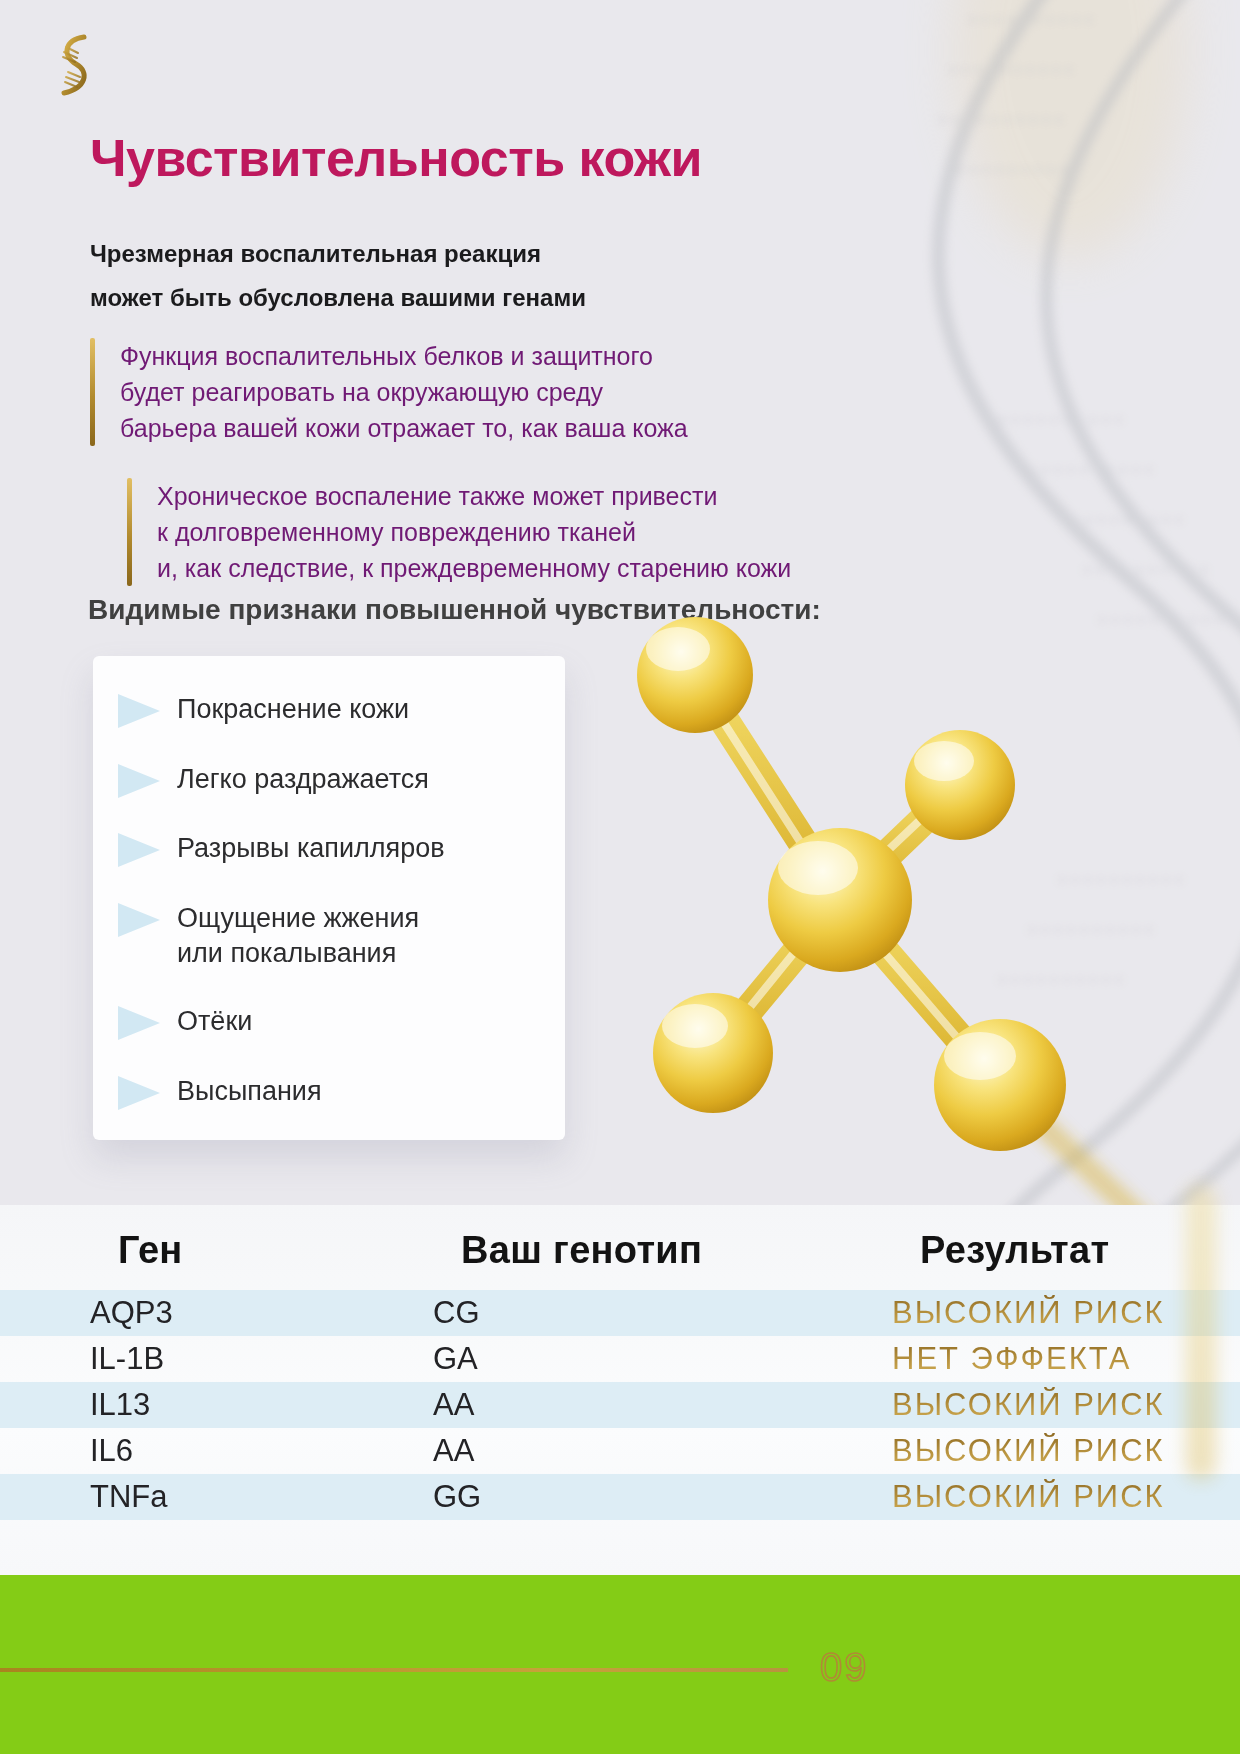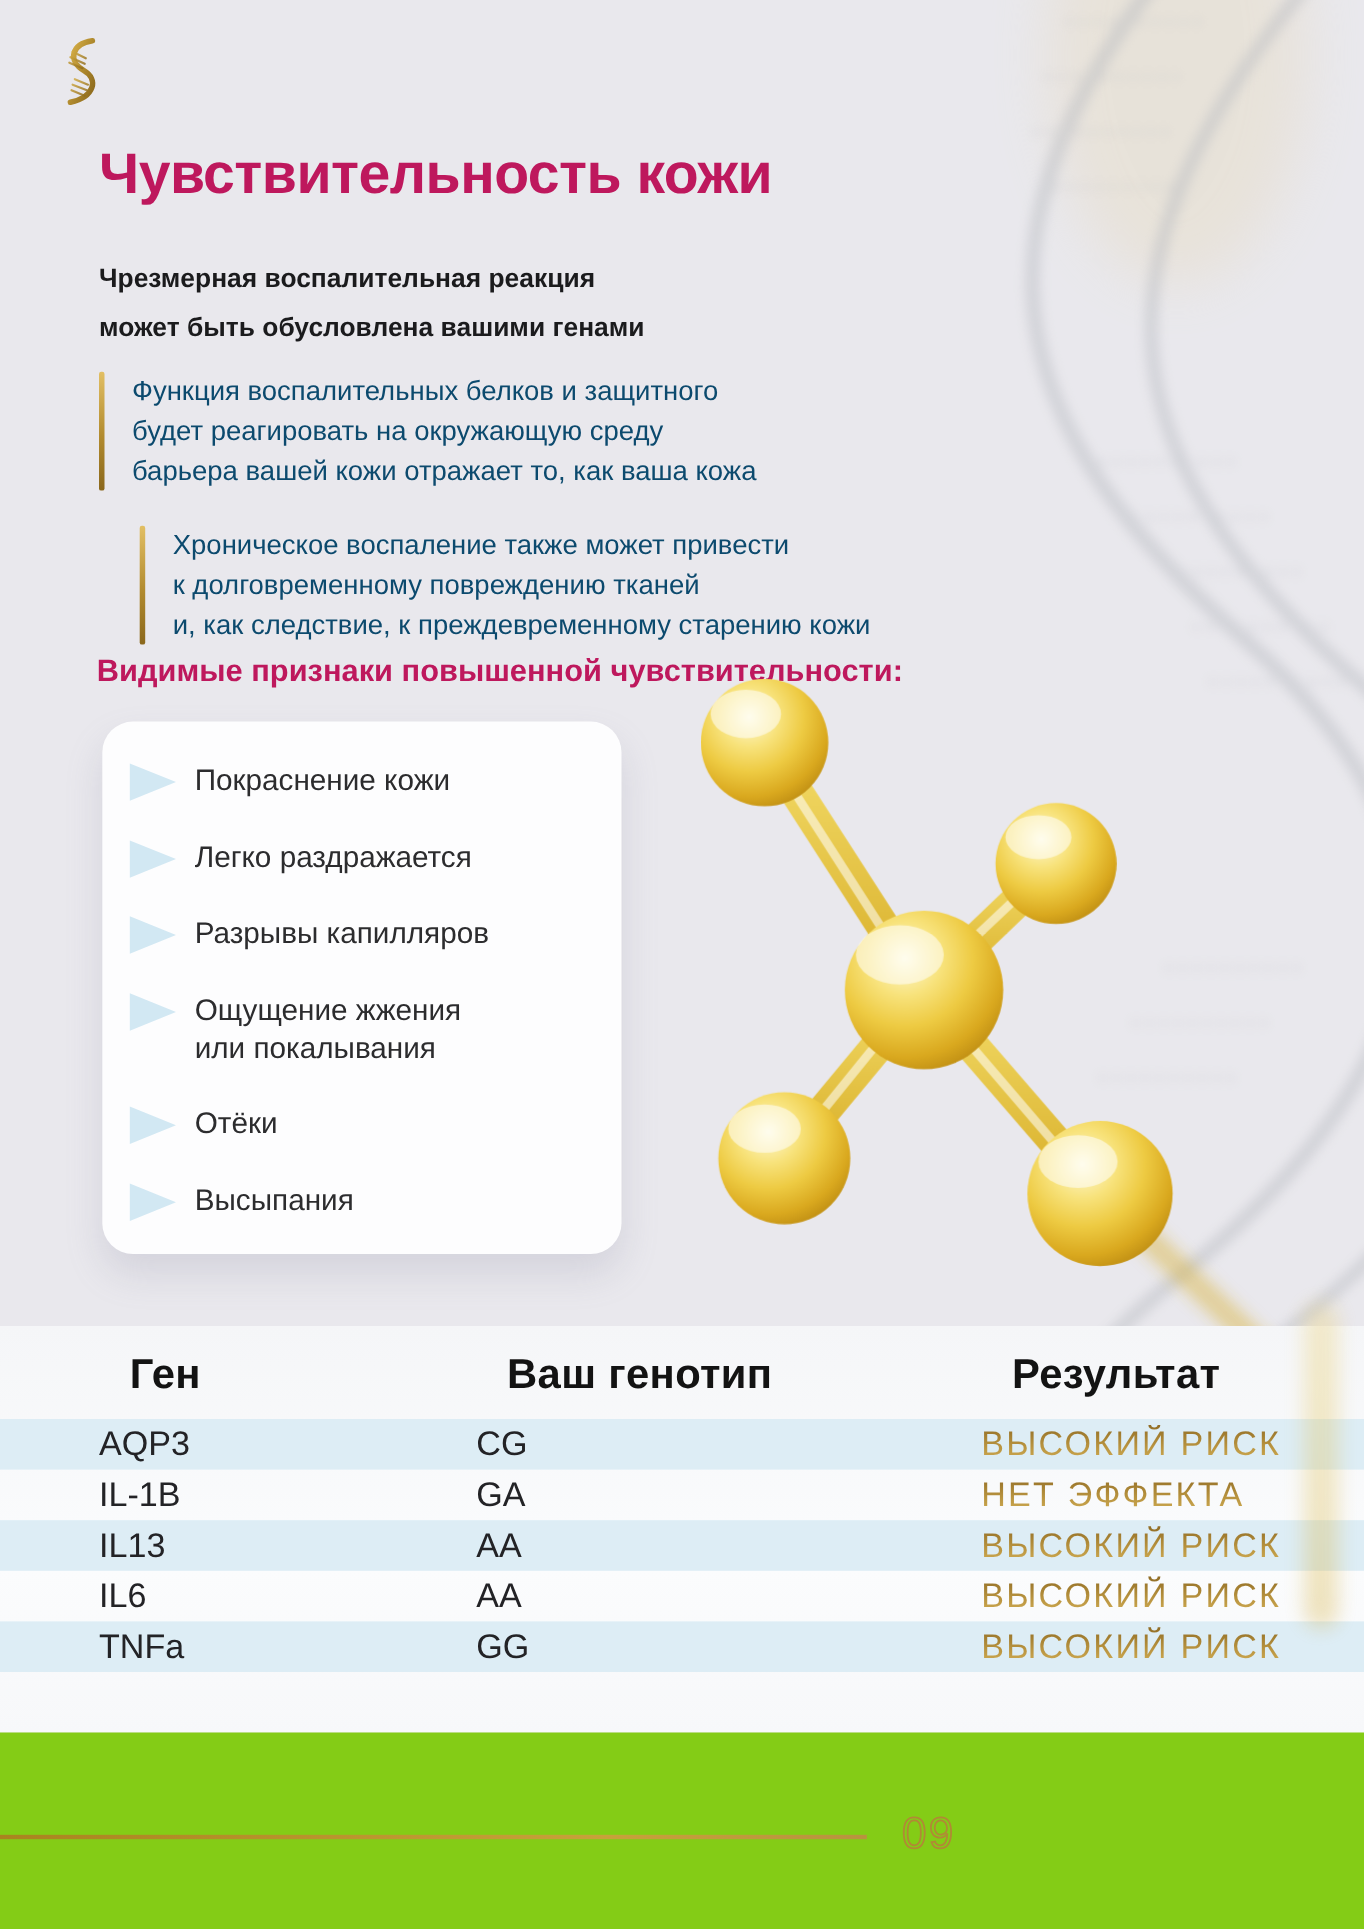--- a/index.html
+++ b/index.html
@@ -30,32 +30,32 @@
     font-size:24px;font-weight:bold;color:#1b1b1d;line-height:44px;
   }
 
   
   .para{display:flex;}
   .para .bar{
     width:5px;border-radius:2px;flex:0 0 5px;
     background:linear-gradient(180deg,#e2bf64 0%,#b18a2e 55%,#8a671c 100%);
   }
   .para .ptext{
-    margin-left:25px;font-size:25px;color:#0c4a6e;line-height:36px;
+    margin-left:25px;font-size:25px;color:#701a75;line-height:36px;
   }
   .para1{left:90px;top:338px;}
   .para2{left:90px;top:478px;padding-left:37px;}
 
   
   .signs-heading{
     left:88px;top:594px;width:900px;
-    font-size:28px;font-weight:bold;color:#be185d;
+    font-size:28px;font-weight:bold;color:#404040;
   }
   .signs-card{
-    left:93px;top:656px;width:472px;height:484px;border-radius:28px;
+    left:93px;top:656px;width:472px;height:484px;border-radius:6px;
     background:#fdfdfe;box-shadow:0 18px 34px rgba(130,132,155,.20);
     box-sizing:border-box;padding:36px 20px 30px 25px;
     display:flex;flex-direction:column;justify-content:space-between;
   }
   .sign-item{display:flex;align-items:flex-start;}
   .tri{
     width:0;height:0;margin-top:2px;flex:0 0 auto;
     border-top:17px solid transparent;border-bottom:17px solid transparent;
     border-left:42px solid #d2e8f3;
   }

